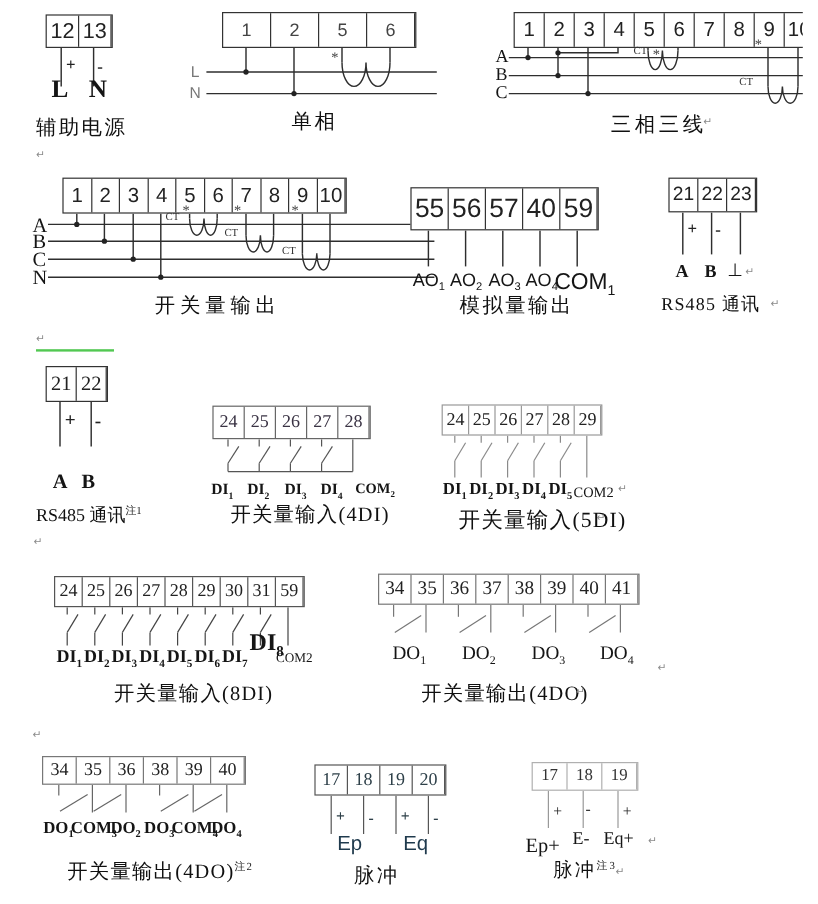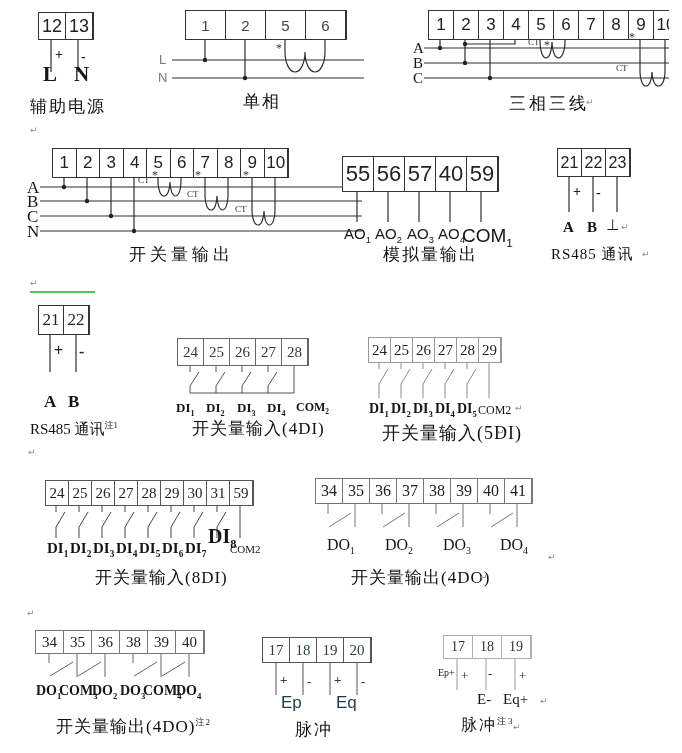--- a/index.html
+++ b/index.html
@@ -468,21 +468,21 @@
 
   <div class="grp">
     <div class="strip s14 f-serif" style="left:443px;top:635px;height:24px;">
       <div class="cell">17</div>
       <div class="cell">18</div>
       <div class="cell">19</div>
     </div>
     <span class="lab sign" style="left:461px;top:669px;font-size:13px;font-weight:normal;">+</span>
     <span class="lab sign" style="left:488px;top:667px;font-size:13px;font-weight:normal;">-</span>
     <span class="lab sign" style="left:519px;top:669px;font-size:13px;font-weight:normal;">+</span>
-    <span class="lab f-serif" style="left:438px;top:668px;font-size:10px;">Ep+</span>
+    <span class="lab f-serif" style="left:438px;top:696px;font-size:17px;">Ep+</span>
     <span class="lab f-serif" style="left:477px;top:692px;font-size:15px;">E-</span>
     <span class="lab f-serif" style="left:503px;top:692px;font-size:15px;">Eq+</span>
     <span class="ret" style="left:540px;top:697px;">↵</span>
     <div class="cap" style="left:461px;top:717px;font-size:16px;letter-spacing:2px;"><span>脉冲</span><sup class="note">注3</sup></div>
     <span class="ret" style="left:513px;top:723px;">↵</span>
   </div>
 
 </div>
 
 </body></html>

